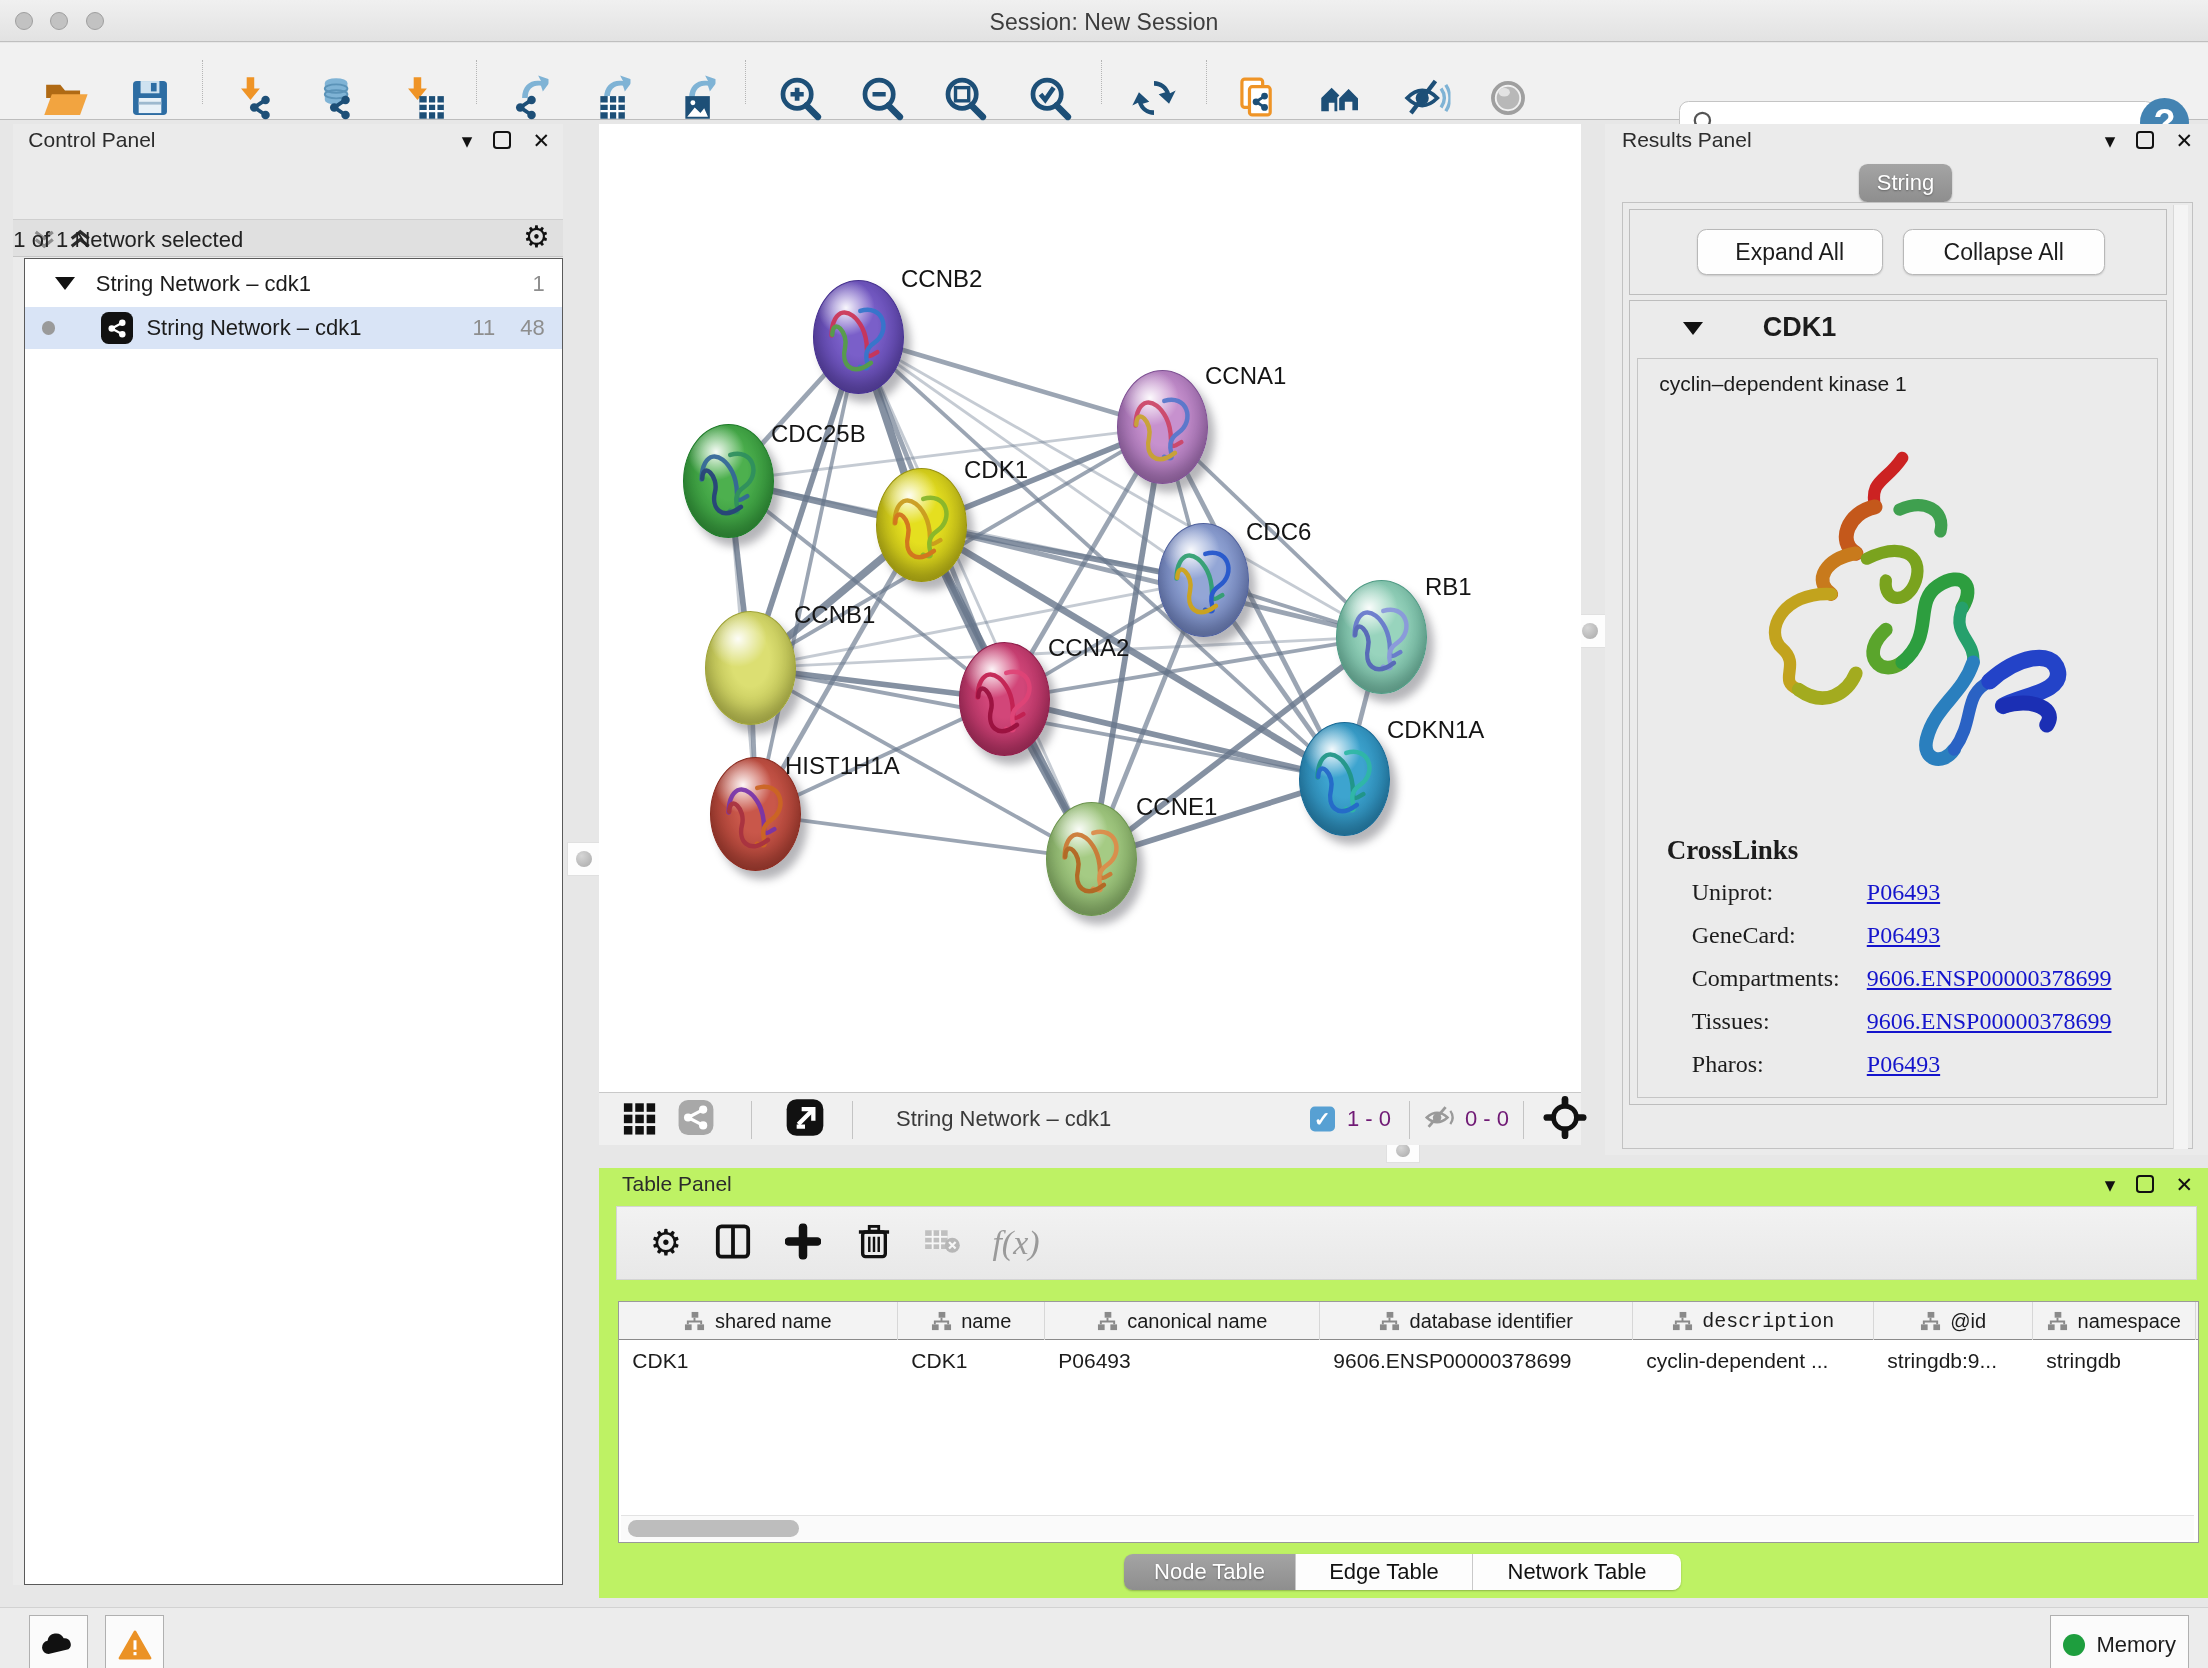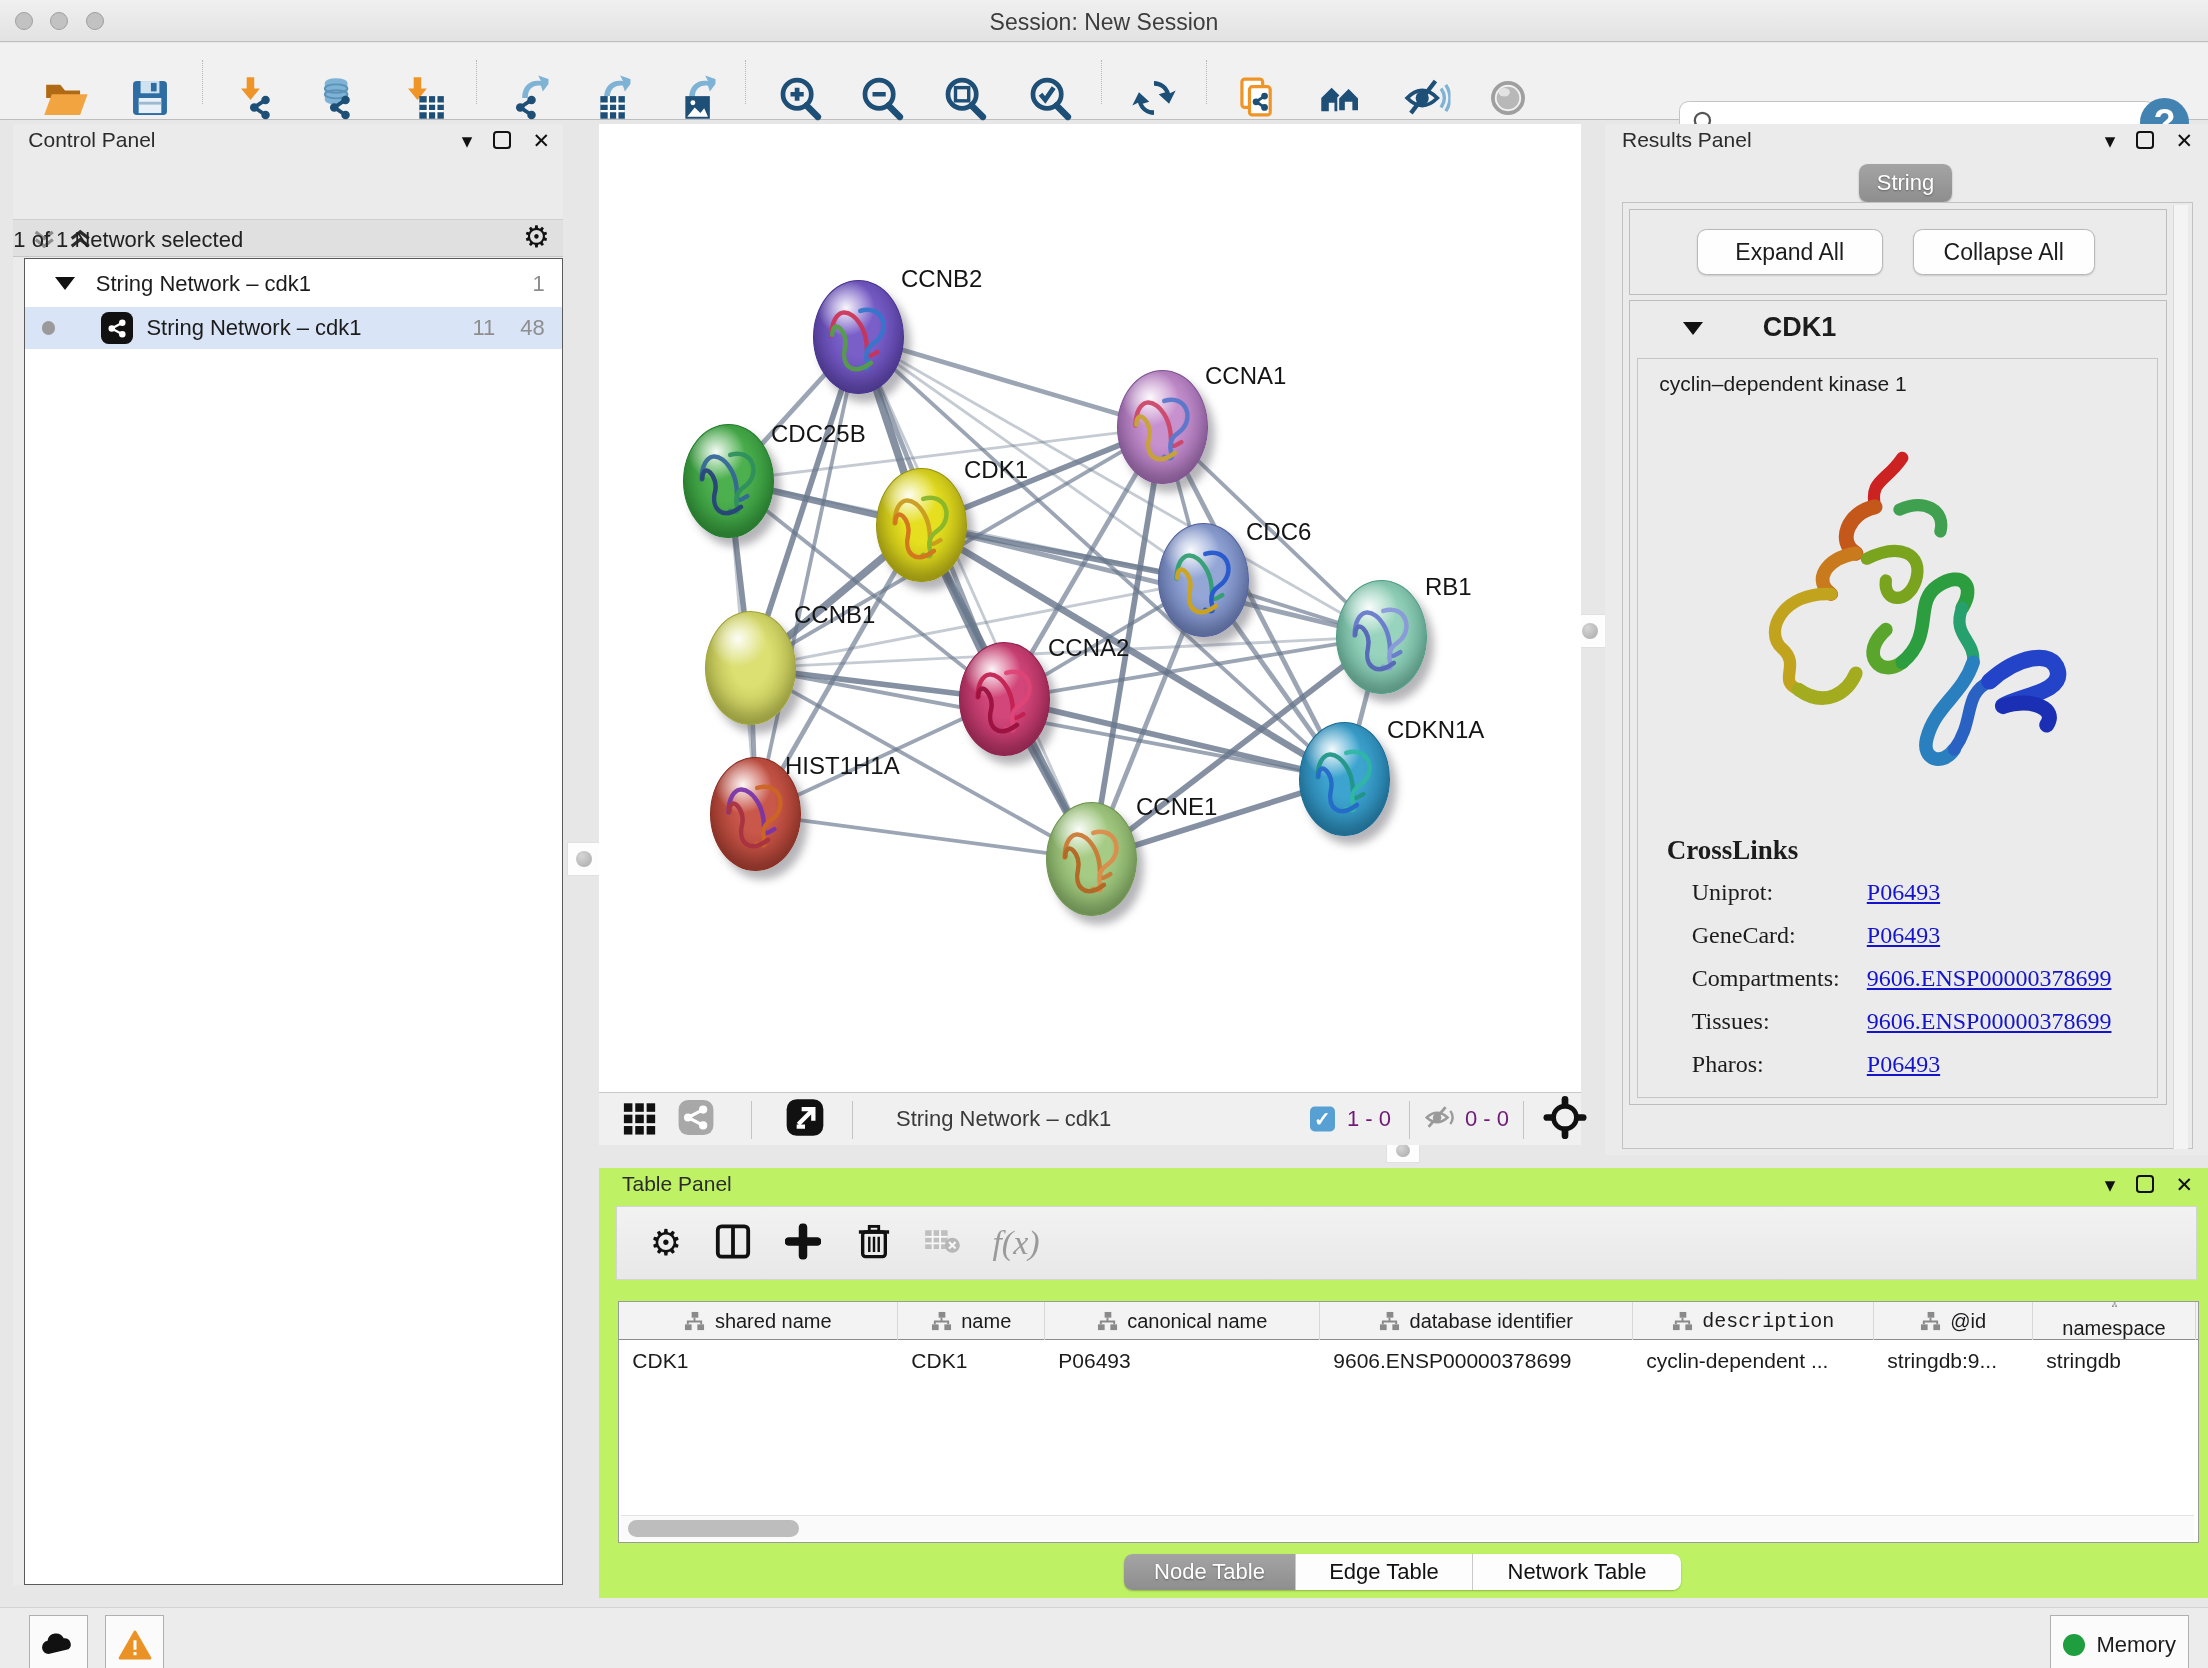--- a/index.html
+++ b/index.html
@@ -565,21 +565,21 @@
   <div class="win-icons" style="right:15px;top:5.7px">
     <span class="wi">▾</span>
     <span class="wi float"></span>
     <span class="wi">✕</span>
   </div>
   <div id="rp-tab">String</div>
   <div id="rp-outer">
     <div id="rp-scroll"></div>
     <div id="rp-btnbox">
       <div class="rp-btn" style="left:67px;width:186px">Expand All</div>
-      <div class="rp-btn" style="left:283px;width:182px">Collapse All</div>
+      <div class="rp-btn" style="left:273px;width:202px">Collapse All</div>
     </div>
     <div id="rp-entry">
       <div id="rp-entry-head">
         <span class="tri" style="position:absolute;left:53px;top:21px"></span>
         <span id="rp-gene">CDK1</span>
       </div>
       <div id="rp-entry-body">
         <div id="rp-desc">cyclin–dependent kinase 1</div>
         <svg id="protein-img" width="409" height="399" viewBox="0 0 300 290">
           <g fill="none" stroke-linecap="round">
@@ -749,21 +749,21 @@
               <rect x="8" y="1" width="7" height="6"></rect>
               <rect x="1" y="14" width="7" height="6"></rect>
               <rect x="14" y="14" width="7" height="6"></rect>
             </g>
             <g stroke="#8a8a8a" stroke-width="2" fill="none">
               <path d="M11 7 v4 M4 14 v-3 h14 v3"></path>
             </g>
           </svg>
           <span>@id</span>
         </div>
-        <div class="nt-h" style="width: 163px; flex-direction: column;">
+        <div class="nt-h" style="width: 163px;">
           <svg width="21" height="21" viewBox="0 0 22 22">
             <g fill="#8a8a8a">
               <rect x="8" y="1" width="7" height="6"></rect>
               <rect x="1" y="14" width="7" height="6"></rect>
               <rect x="14" y="14" width="7" height="6"></rect>
             </g>
             <g stroke="#8a8a8a" stroke-width="2" fill="none">
               <path d="M11 7 v4 M4 14 v-3 h14 v3"></path>
             </g>
           </svg>

